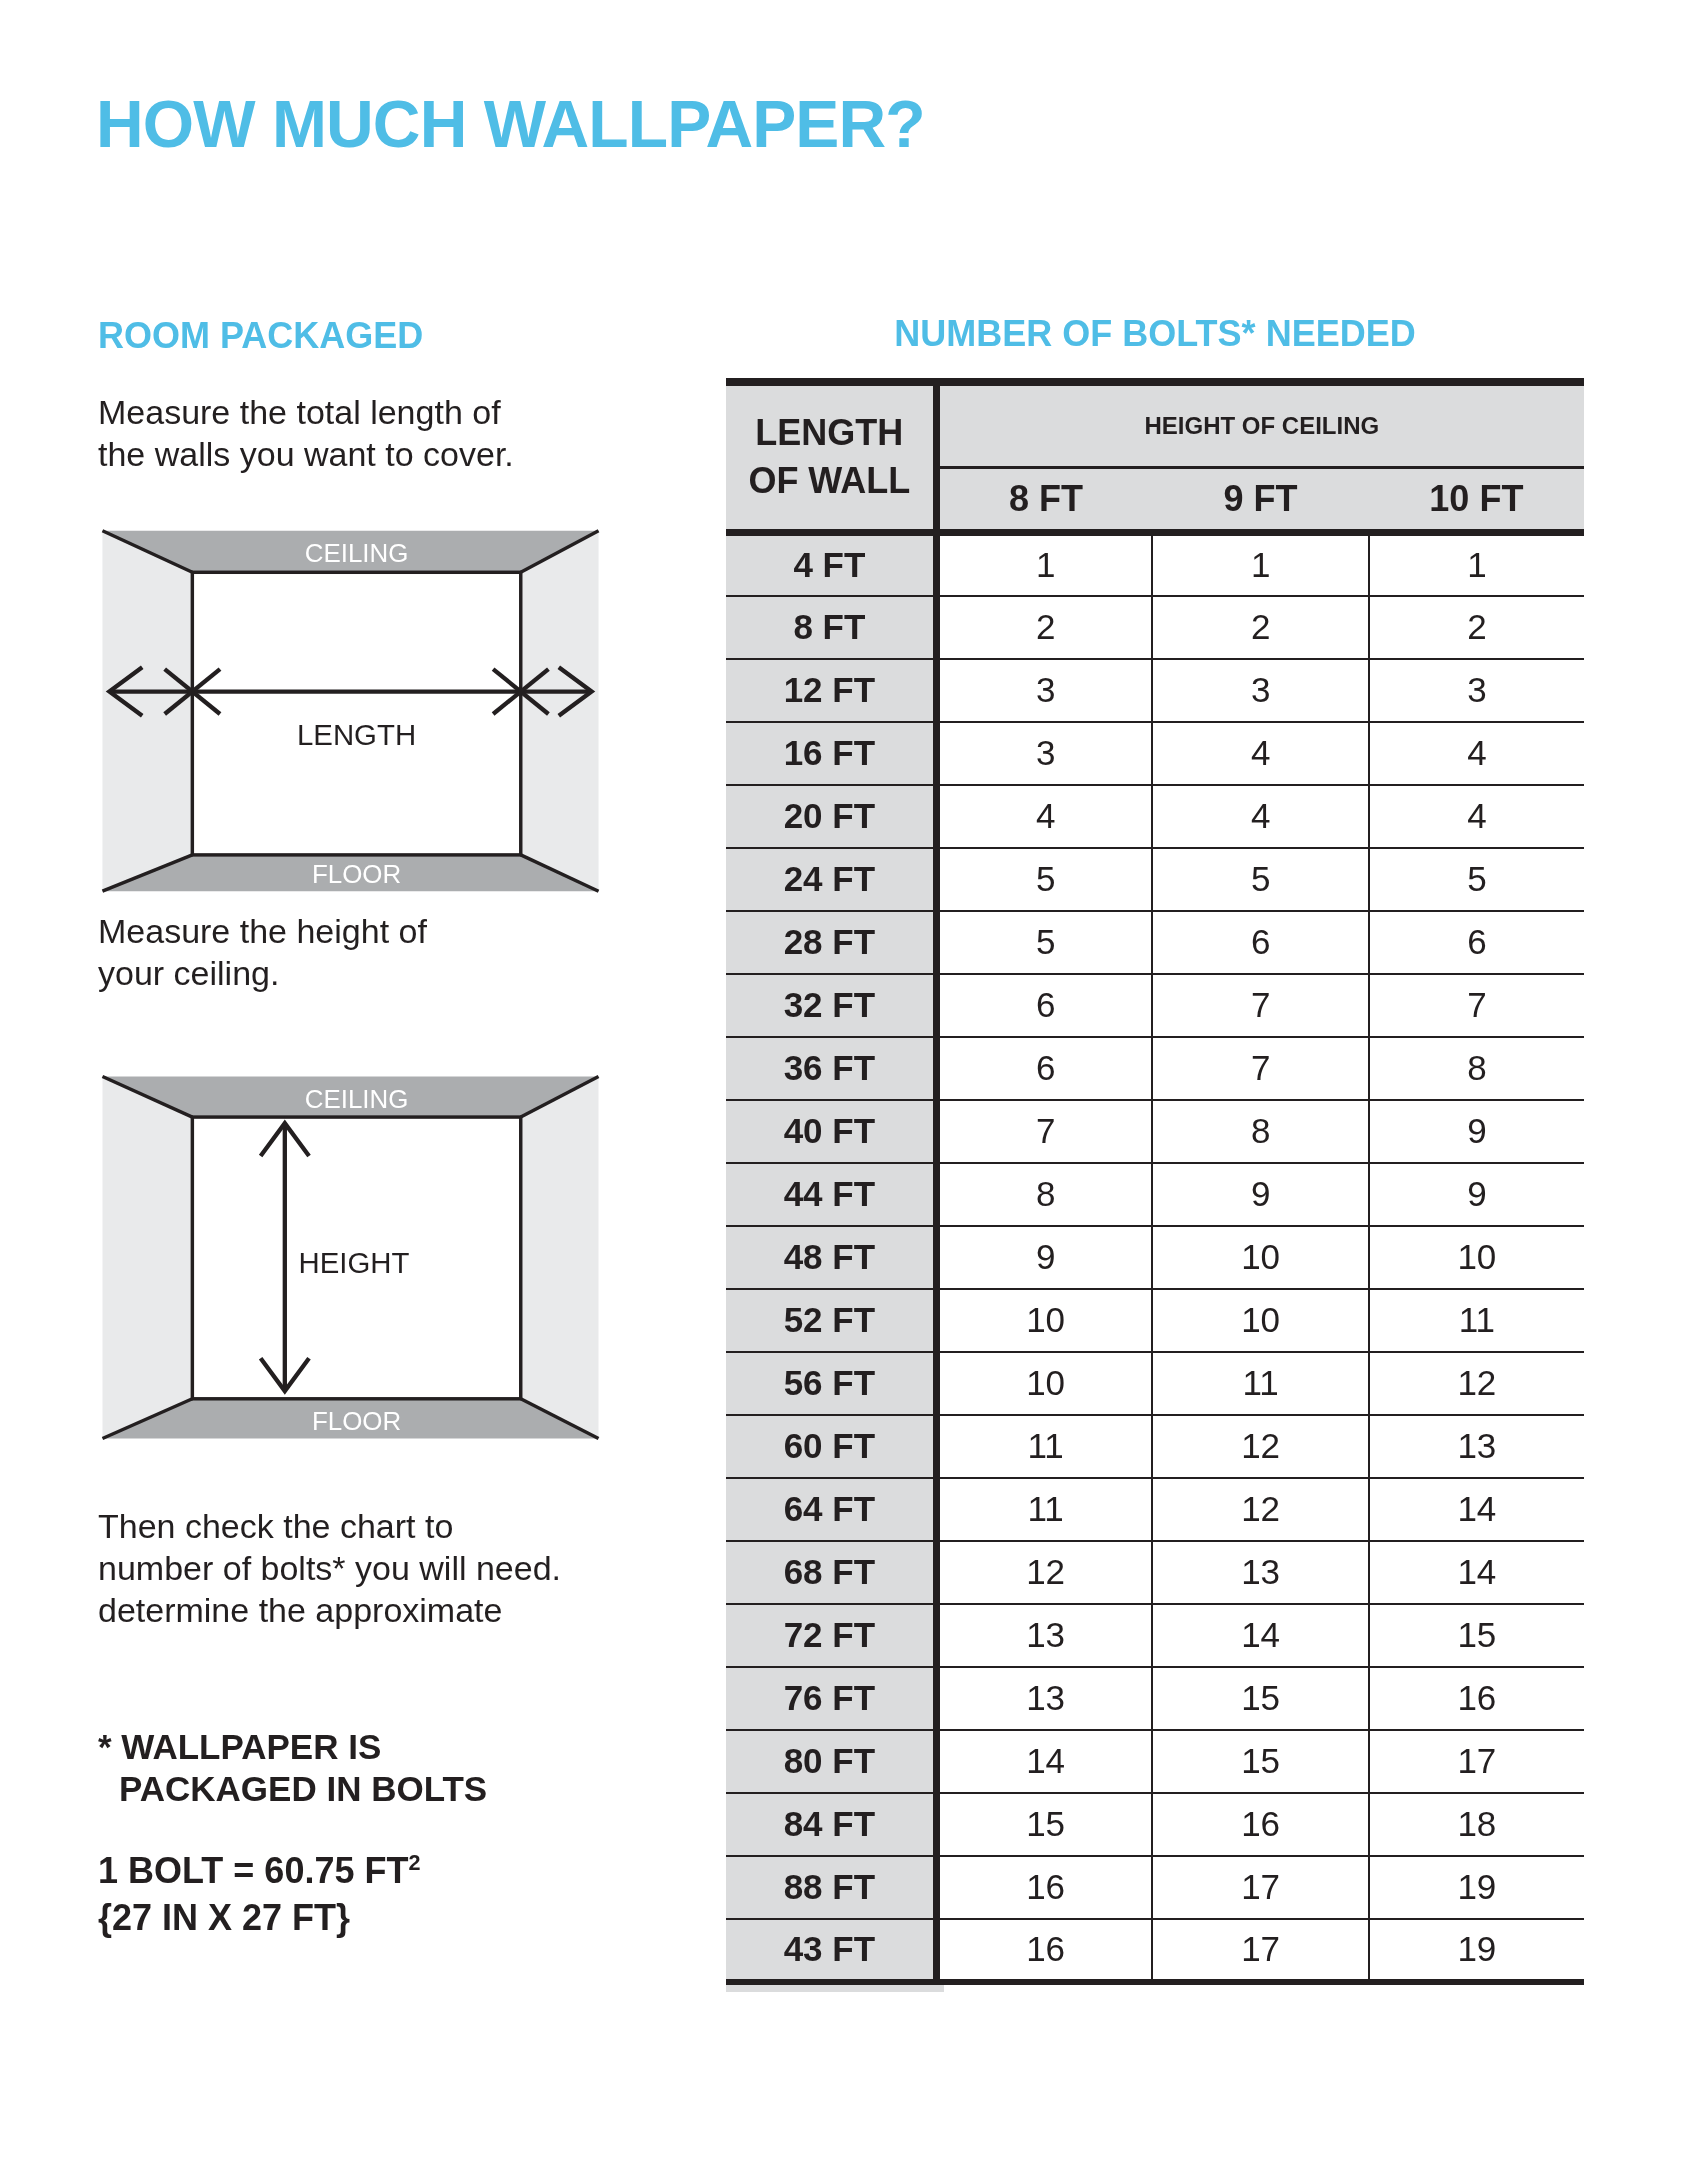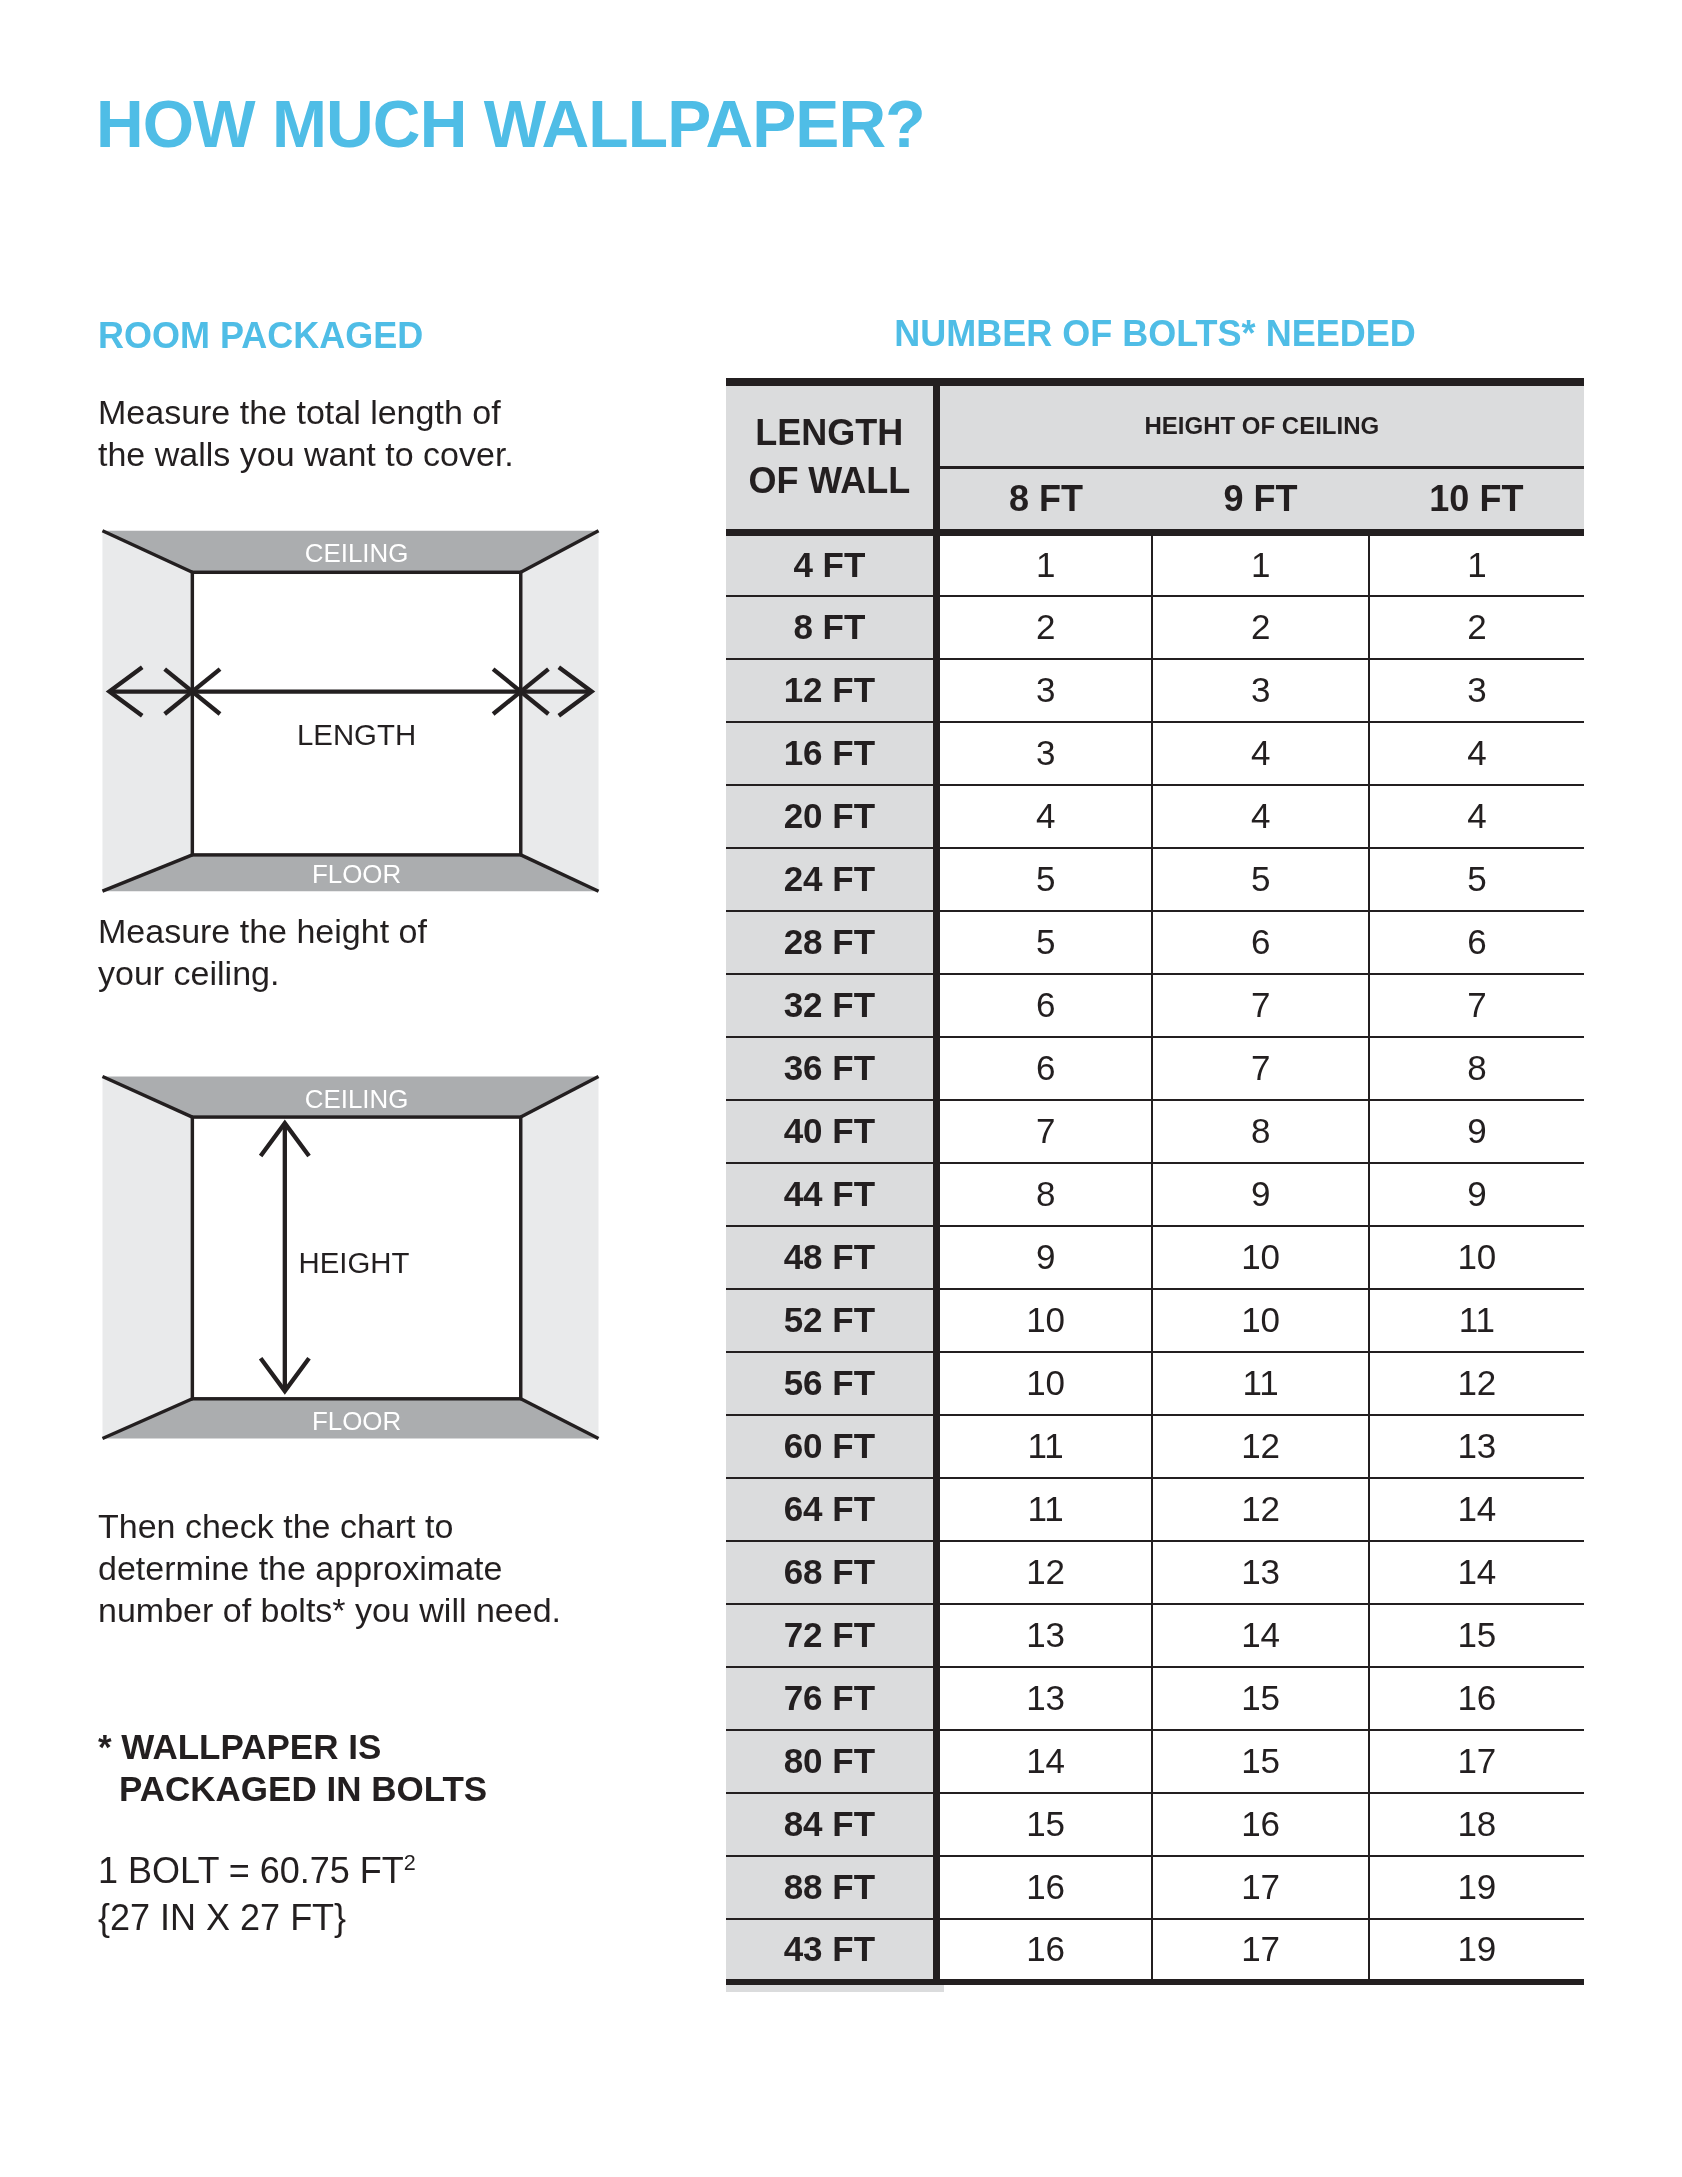--- a/index.html
+++ b/index.html
@@ -25,21 +25,21 @@
   .section-heading{
     font-size:36px;font-weight:bold;color:var(--accent);white-space:nowrap;
   }
   #room-heading{left:98px;top:315px;}
   .body-par{font-size:34px;line-height:42px;color:var(--ink);}
   #para-length{left:98px;top:391px;}
   #para-height{left:98px;top:910px;}
   #para-chart{left:98px;top:1505px;}
   .footnote{left:98px;top:1726px;font-size:35px;font-weight:bold;line-height:42px;}
   .footnote .indent{padding-left:21px;}
-  .bolt-eq{left:98px;top:1847px;font-size:36px;font-weight:normal;line-height:47px;}
+  .bolt-eq{left:98px;top:1847px;font-size:36px;font-weight:bold;line-height:47px;}
   .bolt-eq sup{font-size:21.6px;vertical-align:super;line-height:0;}
   
   .diagram{display:block;}
   #diagram-length{left:99px;top:527px;}
   #diagram-height{left:99px;top:1073px;}
   .diagram text{font-family:"Liberation Sans","DejaVu Sans",sans-serif;}
   .diagram .wall{fill:var(--wall-gray);}
   .diagram .slab{fill:var(--ceiling-gray);}
   .diagram .backwall{fill:#ffffff;stroke:var(--ink);stroke-width:4;}
   .diagram .edge{stroke:var(--ink);stroke-width:4;}
@@ -136,22 +136,22 @@
   <line class="dim" x1="215" y1="58" x2="215" y2="368"></line>
   <polyline class="dim" points="187,96 215,58 243,96"></polyline>
   <polyline class="dim" points="187,330 215,368 243,330"></polyline>
   <text class="slab-label" x="298" y="40" text-anchor="middle">CEILING</text>
   <text class="slab-label" x="298" y="413" text-anchor="middle">FLOOR</text>
   <text class="dim-label" x="295" y="231" text-anchor="middle">HEIGHT</text>
 </svg>
 
 <div class="abs body-par" id="para-chart">
   <div>Then check the chart to</div>
+  <div>number of bolts* you will need.</div>
   <div>determine the approximate</div>
-  <div>number of bolts* you will need.</div>
 </div>
 
 <div class="abs footnote">
   <div>* WALLPAPER IS</div>
   <div class="indent">PACKAGED IN BOLTS</div>
 </div>
 
 <div class="abs bolt-eq">
   <div><span>1 BOLT = 60.75 FT</span><sup>2</sup></div>
   <div>{27 IN X 27 FT}</div>

